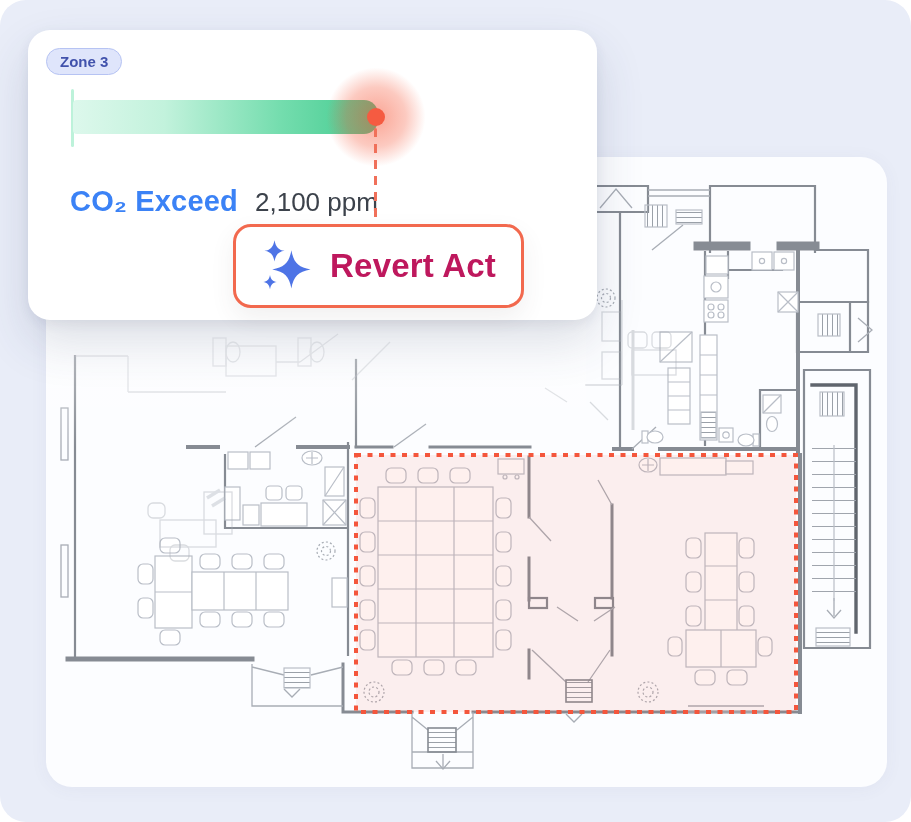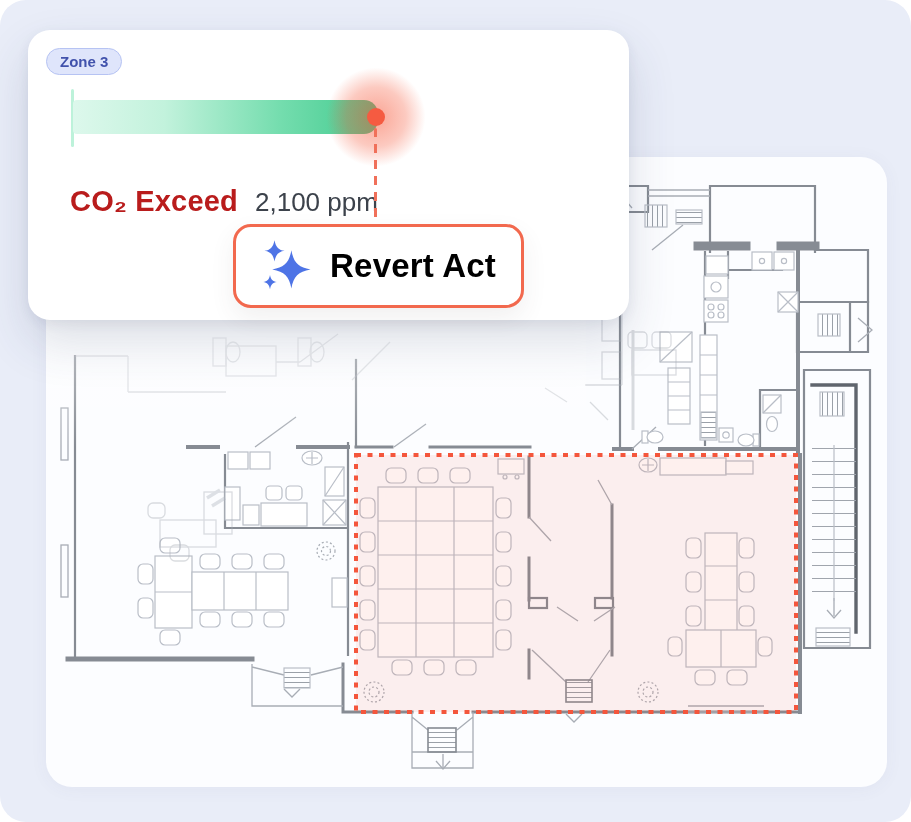--- a/index.html
+++ b/index.html
@@ -3,39 +3,39 @@
 <meta charset="utf-8">
 <style>
   html,body{margin:0;padding:0;background:#ffffff;font-family:"Liberation Sans",sans-serif;}
   .stage{position:relative;width:911px;height:822px;background:#ffffff;overflow:hidden;}
   .bg{position:absolute;inset:0;background:#e9edf8;border-radius:26px;}
   .plan-panel{position:absolute;left:46px;top:157px;width:841px;height:630px;
     background:#fcfdff;border-radius:26px;box-shadow:0 2px 18px rgba(70,80,120,.05);}
   svg.plan{position:absolute;left:0;top:0;width:911px;height:822px;display:block;}
 
   
-  .alert-card{position:absolute;left:28px;top:30px;width:601px;height:290px;background:#ffffff;
-    border-radius:22px;box-shadow:0 22px 48px rgba(50,60,100,.16),0 4px 12px rgba(50,60,100,.08);}
+  .alert-card{position:absolute;left:28px;top:30px;width:521px;height:290px;background:#ffffff;
+    border-radius:22px;box-shadow:0 22px 48px rgba(50,60,100,.16),0 4px 12px rgba(50,60,100,.08);padding-left:48px;}
   .badge{position:absolute;left:18px;top:18px;padding:5px 13px;background:#dfe5fb;border:1.5px solid #b6c3f3;
     border-radius:15px;font-size:15px;font-weight:700;color:#4152ac;line-height:1;}
   .tick{position:absolute;left:43px;top:59px;width:3px;height:58px;background:#bdf2da;border-radius:2px;}
   .bar{position:absolute;left:45px;top:70px;width:305px;height:34px;border-radius:4px 14px 14px 4px;
     background:linear-gradient(90deg,#ddf8ec 0%,#c2f2dc 30%,#74ddae 68%,#41ca8e 100%);}
   .glow{position:absolute;left:298px;top:37px;width:100px;height:100px;border-radius:50%;
     background:radial-gradient(circle,rgba(246,90,60,.55) 0%,rgba(246,90,60,.32) 42%,rgba(246,90,60,0) 70%);}
   .dot{position:absolute;left:339px;top:78px;width:18px;height:18px;border-radius:50%;background:#f55b41;}
   .metric{position:absolute;left:42px;top:155px;display:flex;align-items:baseline;gap:17px;white-space:nowrap;}
-  .metric .lbl{font-size:29px;font-weight:700;color:#b91c1c;letter-spacing:.2px;}
+  .metric .lbl{font-size:29px;font-weight:700;color:#3b82f6;letter-spacing:.2px;}
   .metric .val{font-size:26px;font-weight:500;color:#3c424b;}
   .connector{position:absolute;left:346px;top:98px;width:3px;height:98px;border-radius:2px;
     background:repeating-linear-gradient(180deg,#f0705a 0 9px,rgba(0,0,0,0) 9px 16px);}
   .revert{position:absolute;left:205px;top:194px;width:291px;height:84px;background:#ffffff;
     border:3px solid #f2694e;border-radius:18px;display:flex;align-items:center;justify-content:center;
     gap:15px;cursor:pointer;box-shadow:0 10px 24px rgba(80,60,60,.08);}
-  .revert .rlbl{font-size:33px;font-weight:700;color:#000000;letter-spacing:.2px;}
+  .revert .rlbl{font-size:33px;font-weight:700;color:#be185d;letter-spacing:.2px;}
   .spark{width:54px;height:54px;flex:0 0 auto;}
 </style>
 </head>
 <body>
 
 <div class="stage">
   <div class="bg"></div>
 
   <div class="plan-panel"></div>
 

